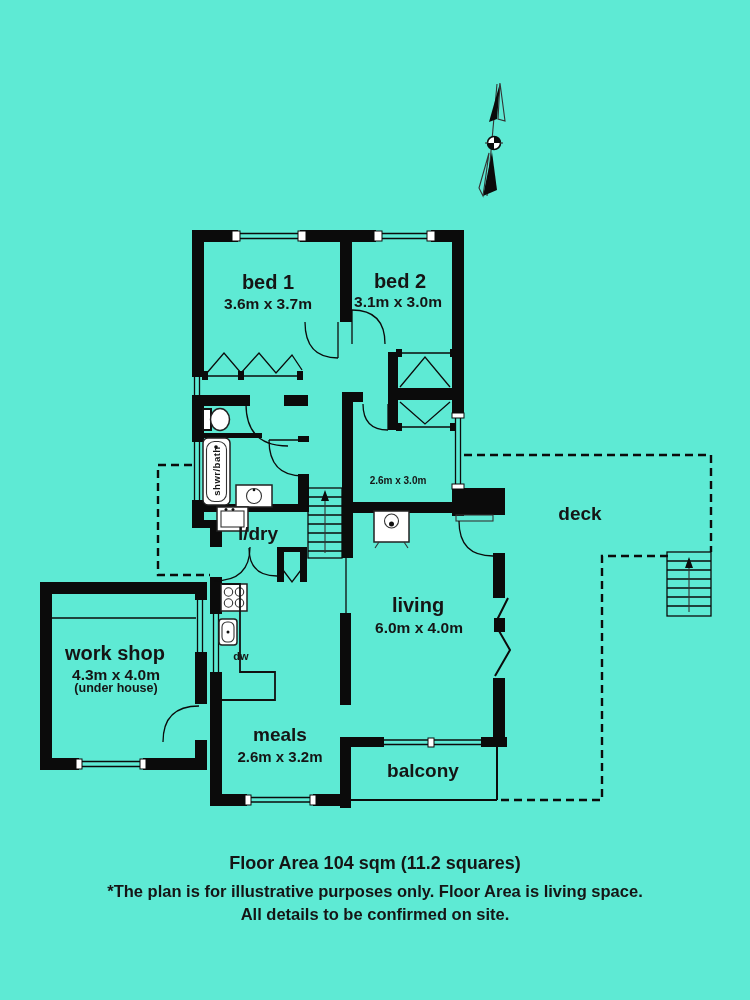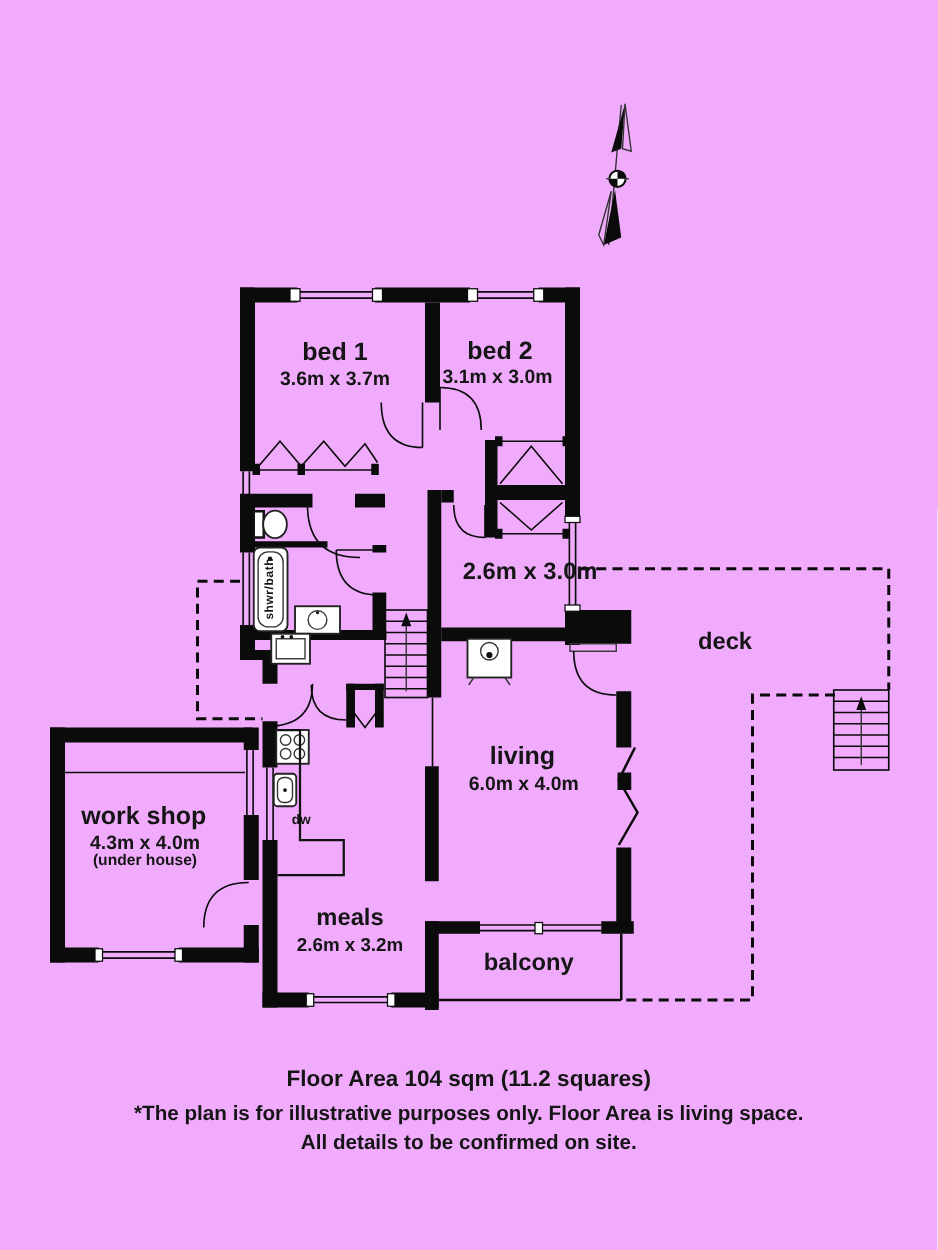--- a/index.html
+++ b/index.html
@@ -1,16 +1,16 @@
 <!DOCTYPE html>
 <html><head>
 <meta charset="utf-8">
 <style>
   html,body{margin:0;padding:0;background:#fff;}
-  .plan{position:relative;width:750px;height:1000px;background:#f0abfc;overflow:hidden;
+  .plan{position:relative;width:750px;height:1000px;background:#5eead4;overflow:hidden;
         font-family:"Liberation Sans", sans-serif;color:#111;}
   .plan svg{position:absolute;left:0;top:0;}
   .lbl{position:absolute;font-weight:bold;text-align:center;white-space:nowrap;color:#151515;}
   .rot{transform:translate(-50%,-50%) rotate(-90deg);transform-origin:center;}
   .footer-line{position:absolute;left:0;width:750px;text-align:center;font-weight:bold;color:#151515;}
   
   .w{fill:#0b0b0b;}
   .tn{stroke:#0b0b0b;stroke-width:1.3;fill:none;}
   .t2{stroke:#0b0b0b;stroke-width:2;fill:none;}
   .dash{stroke:#0b0b0b;stroke-width:2.4;fill:none;stroke-dasharray:8 5;}
@@ -260,34 +260,35 @@
     <polygon points="689,557 685,568 693,568" fill="#0b0b0b"></polygon>
   </g>
 </svg>
 
   <div class="lbl" style="left:188px;top:271px;width:160px;font-size:20px;">bed 1</div>
   <div class="lbl" style="left:188px;top:295px;width:160px;font-size:15.5px;">3.6m x 3.7m</div>
 
   <div class="lbl" style="left:320px;top:270px;width:160px;font-size:20px;">bed 2</div>
   <div class="lbl" style="left:318px;top:293px;width:160px;font-size:15.5px;">3.1m x 3.0m</div>
 
-  <div class="lbl" style="left:318px;top:447px;width:160px;font-size:19px;text-align:right;">2.6m x 3.0m</div>
+  <div class="lbl" style="left:318px;top:475px;width:160px;font-size:10px;">2.6m x 3.0m</div>
 
   <div class="lbl" style="left:338px;top:594px;width:160px;font-size:20px;">living</div>
   <div class="lbl" style="left:339px;top:619px;width:160px;font-size:15.5px;">6.0m x 4.0m</div>
 
   <div class="lbl" style="left:200px;top:724px;width:160px;font-size:19px;">meals</div>
   <div class="lbl" style="left:200px;top:748px;width:160px;font-size:15px;">2.6m x 3.2m</div>
 
   <div class="lbl" style="left:35px;top:642px;width:160px;font-size:20px;">work shop</div>
   <div class="lbl" style="left:36px;top:666px;width:160px;font-size:15.5px;">4.3m x 4.0m</div>
   <div class="lbl" style="left:36px;top:681px;width:160px;font-size:12.5px;">(under house)</div>
 
   <div class="lbl" style="left:343px;top:760px;width:160px;font-size:19px;">balcony</div>
   <div class="lbl" style="left:500px;top:503px;width:160px;font-size:19px;">deck</div>
+  <div class="lbl" style="left:178px;top:523px;width:160px;font-size:19px;">l/dry</div>
 
   <div class="lbl" style="left:208px;top:650px;width:40px;font-size:11px;padding-left:13px;">dw</div>
   <div class="lbl rot" style="left:216px;top:471px;width:80px;font-size:9.5px;letter-spacing:0.5px;">shwr/bath</div>
 
   <div class="footer-line" style="top:853px;font-size:18px;">Floor Area 104 sqm (11.2 squares)</div>
   <div class="footer-line" style="top:882px;font-size:16.5px;">*The plan is for illustrative purposes only. Floor Area is living space.</div>
   <div class="footer-line" style="top:905px;font-size:16.5px;">All details to be confirmed on site.</div>
 
 </div>
 

